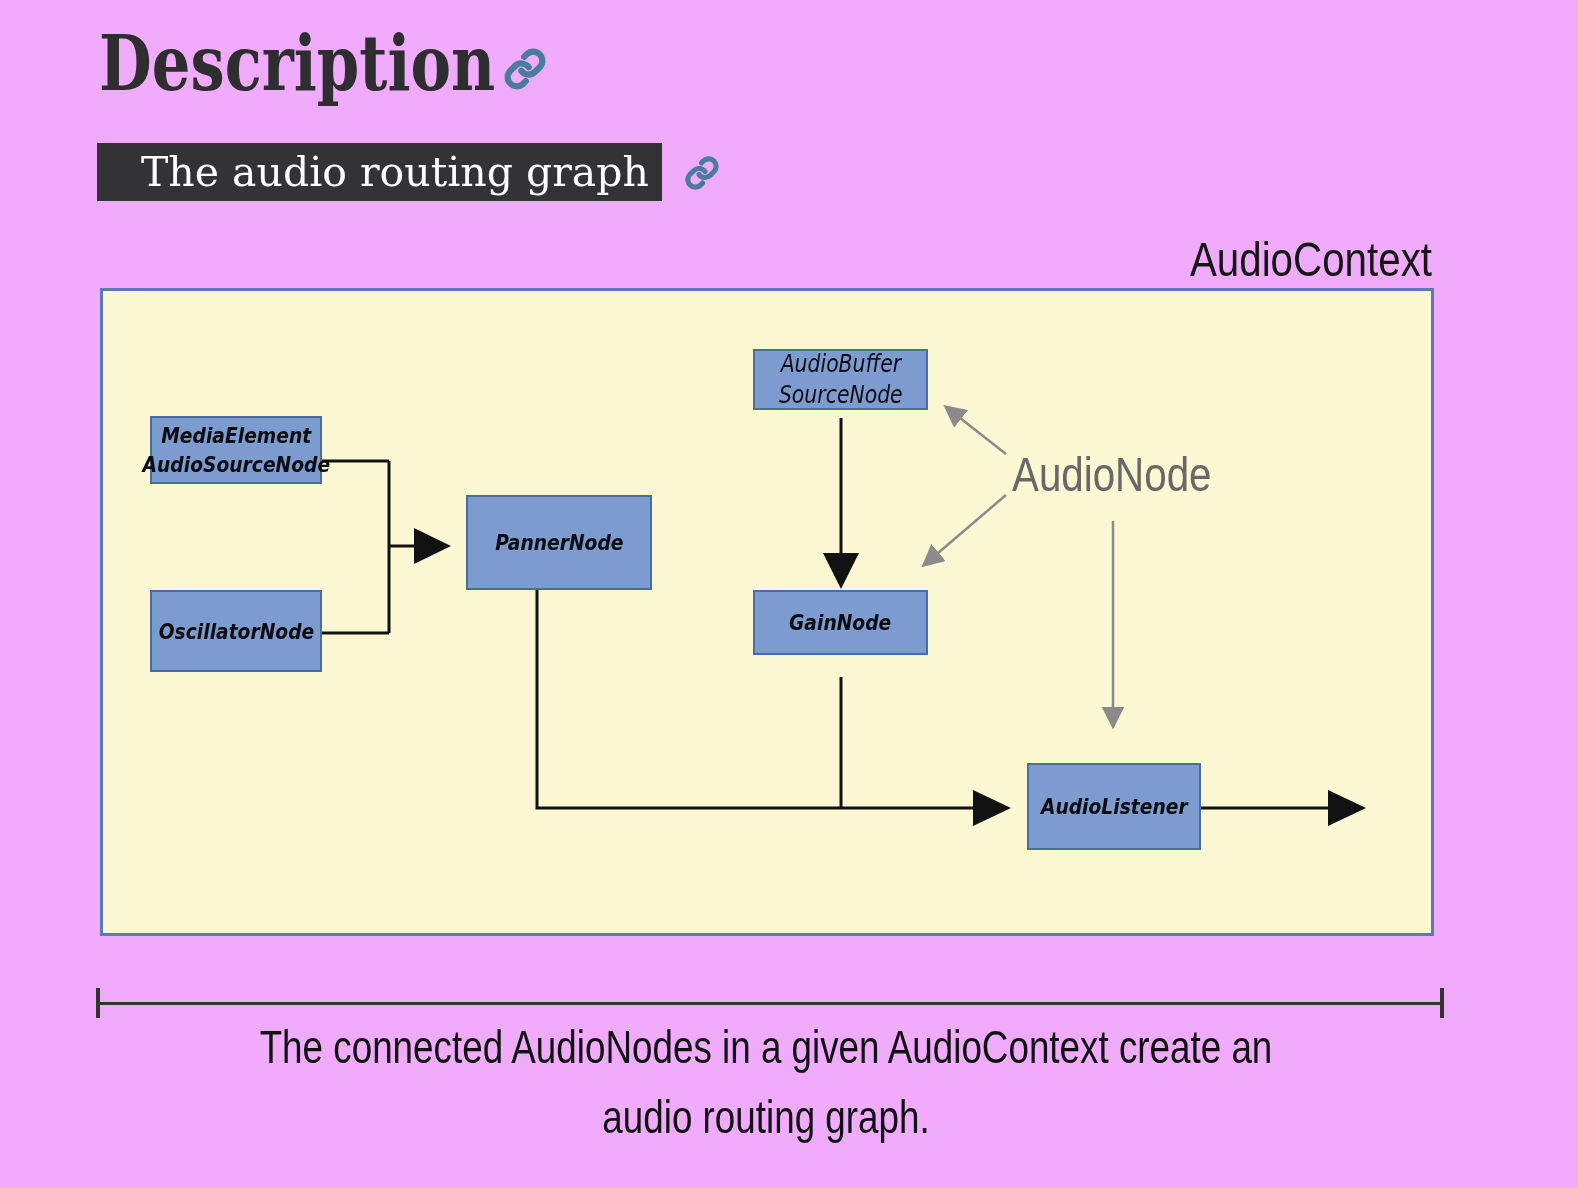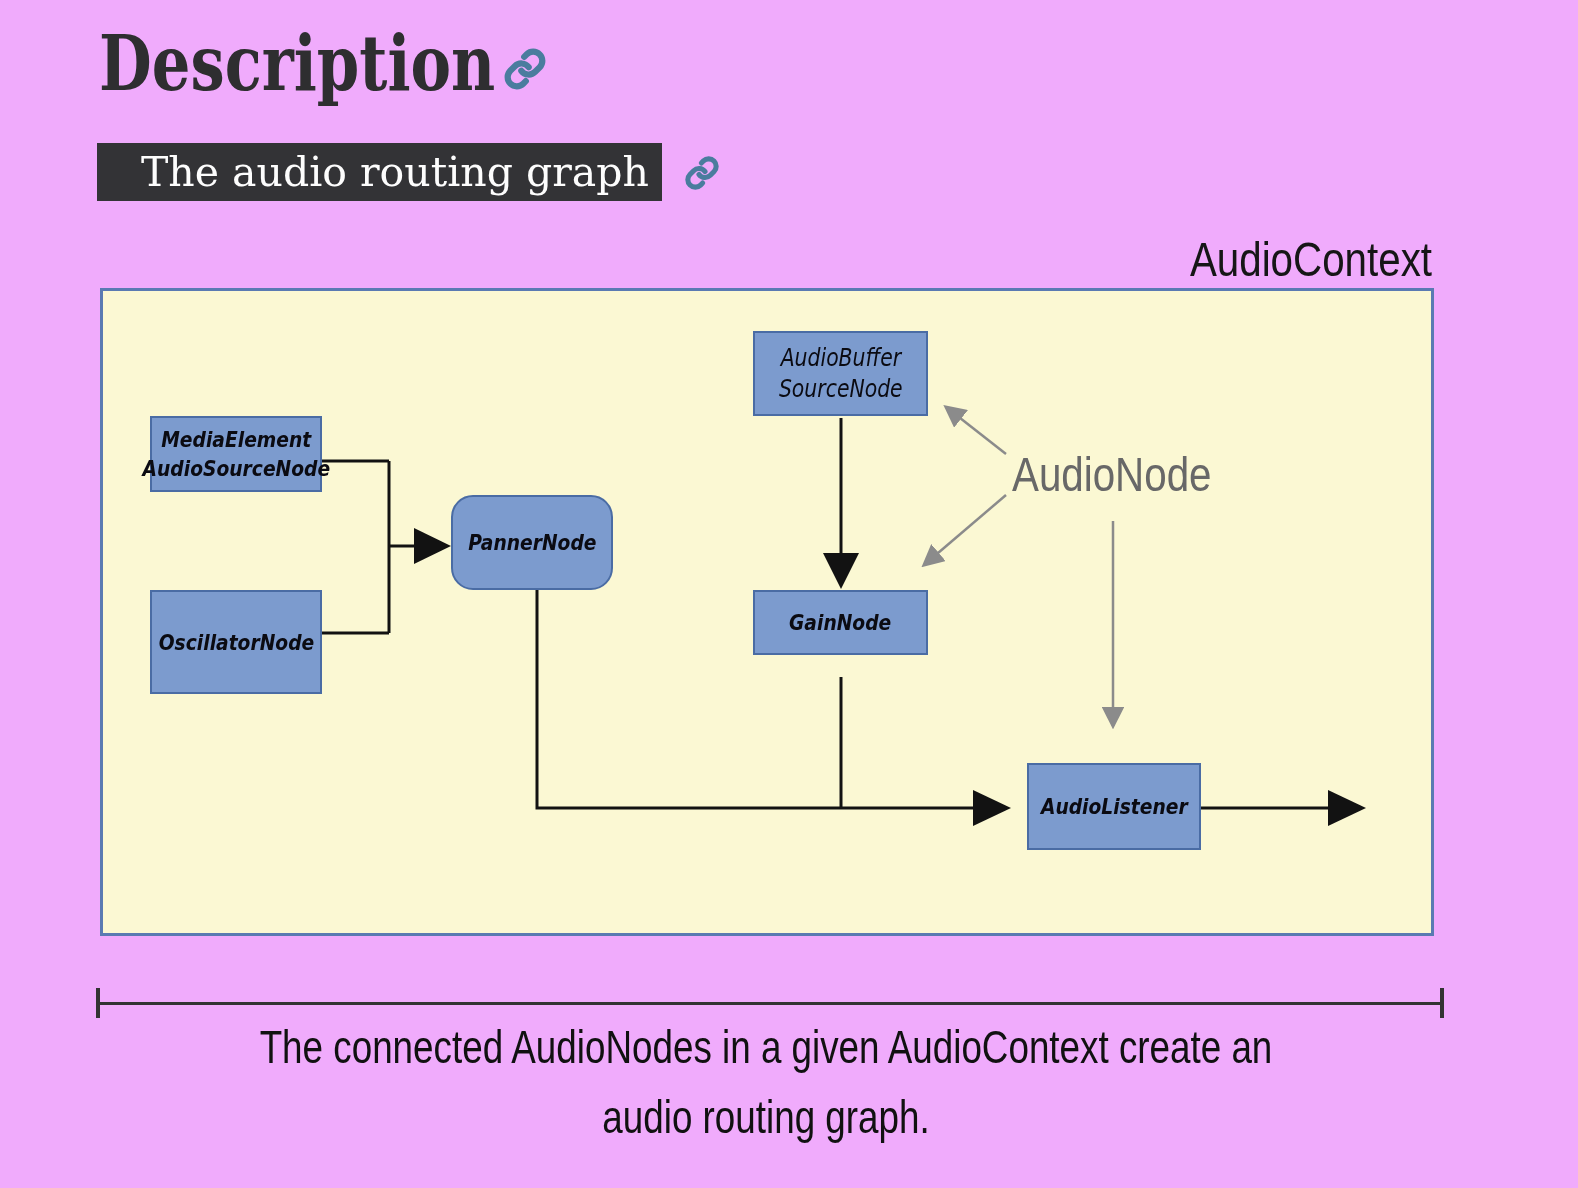--- a/index.html
+++ b/index.html
@@ -93,24 +93,24 @@
     font-size: 22px;
     line-height: 29px;
     text-align: center;
   }
   .node span {
     white-space: nowrap;
     transform: scaleX(0.85);
     transform-origin: center;
   }
   .node.light { font-weight: normal; font-style: italic; font-size: 24px; line-height: 31px; }
-  .n-media    { left: 150px; top: 416px; width: 172px; height: 76px; }
-  .n-osc      { left: 150px; top: 590px; width: 172px; height: 104px; }
-  .n-panner   { left: 451px; top: 495px; width: 162px; height: 95px; border-radius: 22px; }
-  .n-buffer   { left: 753px; top: 331px; width: 175px; height: 85px; }
+  .n-media    { left: 150px; top: 416px; width: 172px; height: 68px; }
+  .n-osc      { left: 150px; top: 590px; width: 172px; height: 82px; }
+  .n-panner   { left: 466px; top: 495px; width: 186px; height: 95px; }
+  .n-buffer   { left: 753px; top: 349px; width: 175px; height: 61px; }
   .n-gain     { left: 753px; top: 590px; width: 175px; height: 65px; align-items: center; }
   .n-listener { left: 1011px; top: 763px; width: 174px; height: 87px; margin-left: 16px; }
 
   .audionode-label {
     position: absolute;
     left: 1012px; top: 449px;
     font-size: 48px;
     line-height: 52px;
     color: #686868;
     transform: scaleX(0.84);

